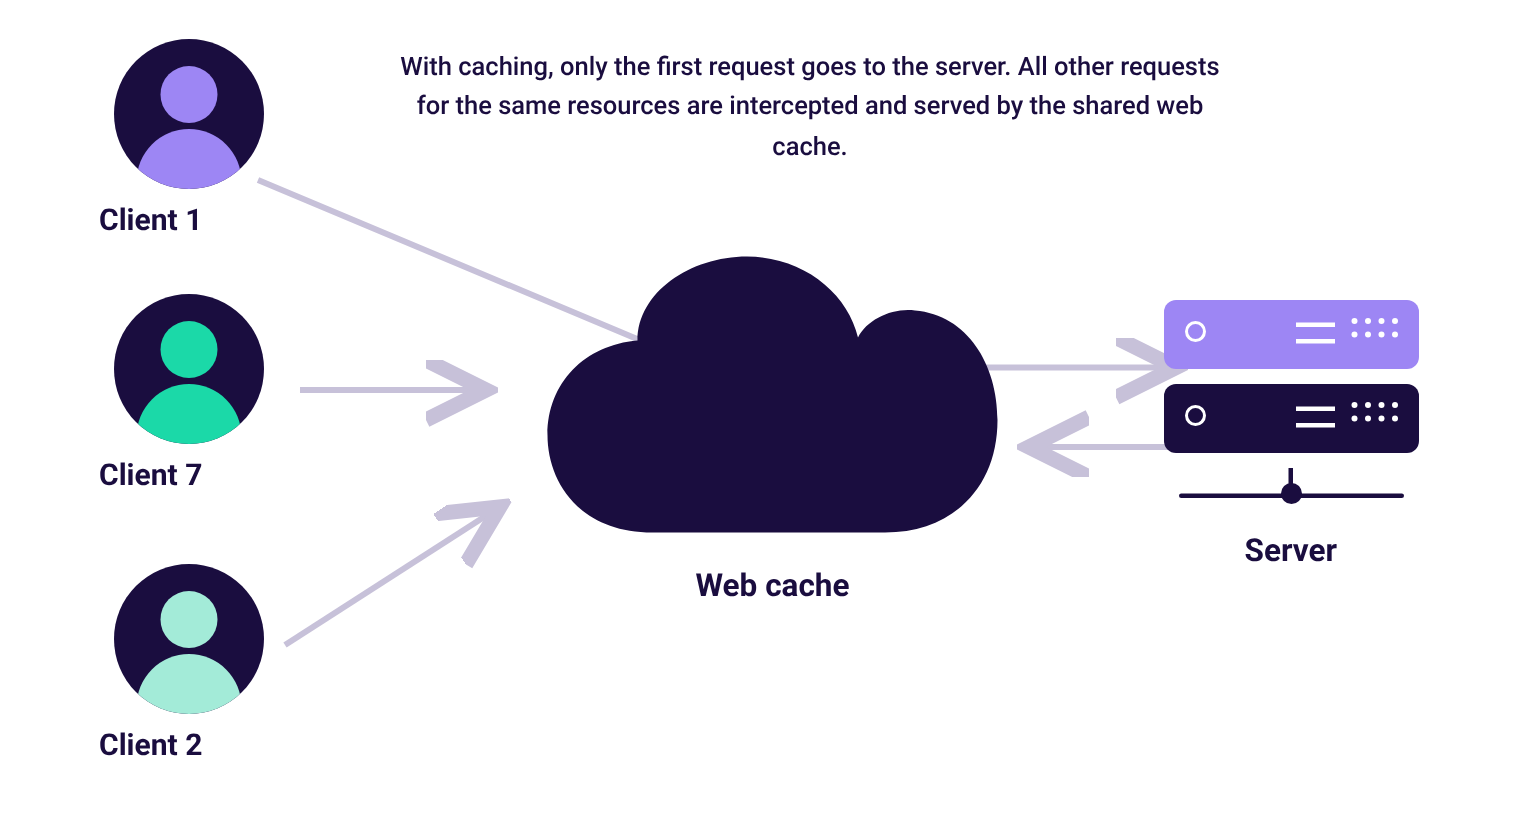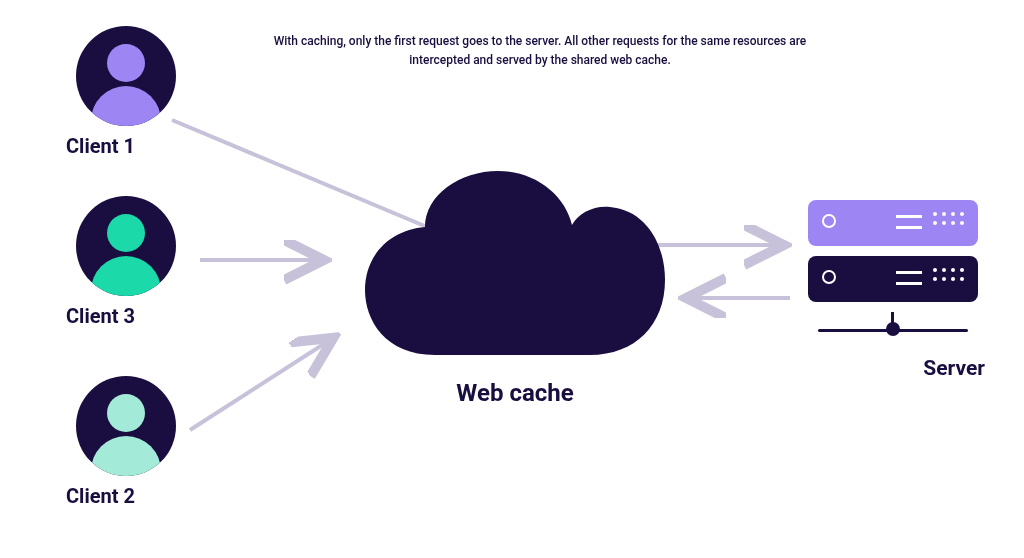--- a/index.html
+++ b/index.html
@@ -44,44 +44,44 @@
       font-weight: 700;
       font-size: 20px;
       color: #1a0d3f;
     }
     .description {
       position: absolute;
       top: 32px;
       left: 260px;
       width: 560px;
       text-align: center;
-      font-size: 12px;
+      font-size: 17px;
       line-height: 1.55;
       color: #1a0d3f;
       font-weight: 500;
     }
     .cloud-wrap {
       position: absolute;
       top: 165px;
       left: 360px;
       width: 310px;
       text-align: center;
     }
     .cloud-label {
       font-weight: 700;
-      font-size: 24px;
+      font-size: 21px;
       color: #1a0d3f;
       margin-top: 10px;
     }
     .server-wrap {
       position: absolute;
       top: 200px;
-      left: 800px;
+      left: 768px;
       width: 185px;
-      text-align: right;
+      text-align: center;
     }
     .server-label {
       font-weight: 700;
       font-size: 21px;
       color: #1a0d3f;
       margin-top: 14px;
     }
     .server-rack {
       position: relative;
       width: 170px;
@@ -175,21 +175,21 @@
     <div class="body" style="background: rgb(157, 134, 244);"></div>
   </div>
   <div class="client-label">Client 1</div>
 </div>
 
 <div class="client" style="top:196px; left:66px;">
   <div class="avatar" style="background: rgb(26, 13, 63);">
     <div class="head" style="background: rgb(27, 217, 168);"></div>
     <div class="body" style="background: rgb(27, 217, 168);"></div>
   </div>
-  <div class="client-label">Client 3</div>
+  <div class="client-label">Client 7</div>
 </div>
 
 <div class="client" style="top:376px; left:66px;">
   <div class="avatar" style="background: rgb(26, 13, 63);">
     <div class="head" style="background: rgb(163, 235, 216);"></div>
     <div class="body" style="background: rgb(163, 235, 216);"></div>
   </div>
   <div class="client-label">Client 2</div>
 </div>
 

